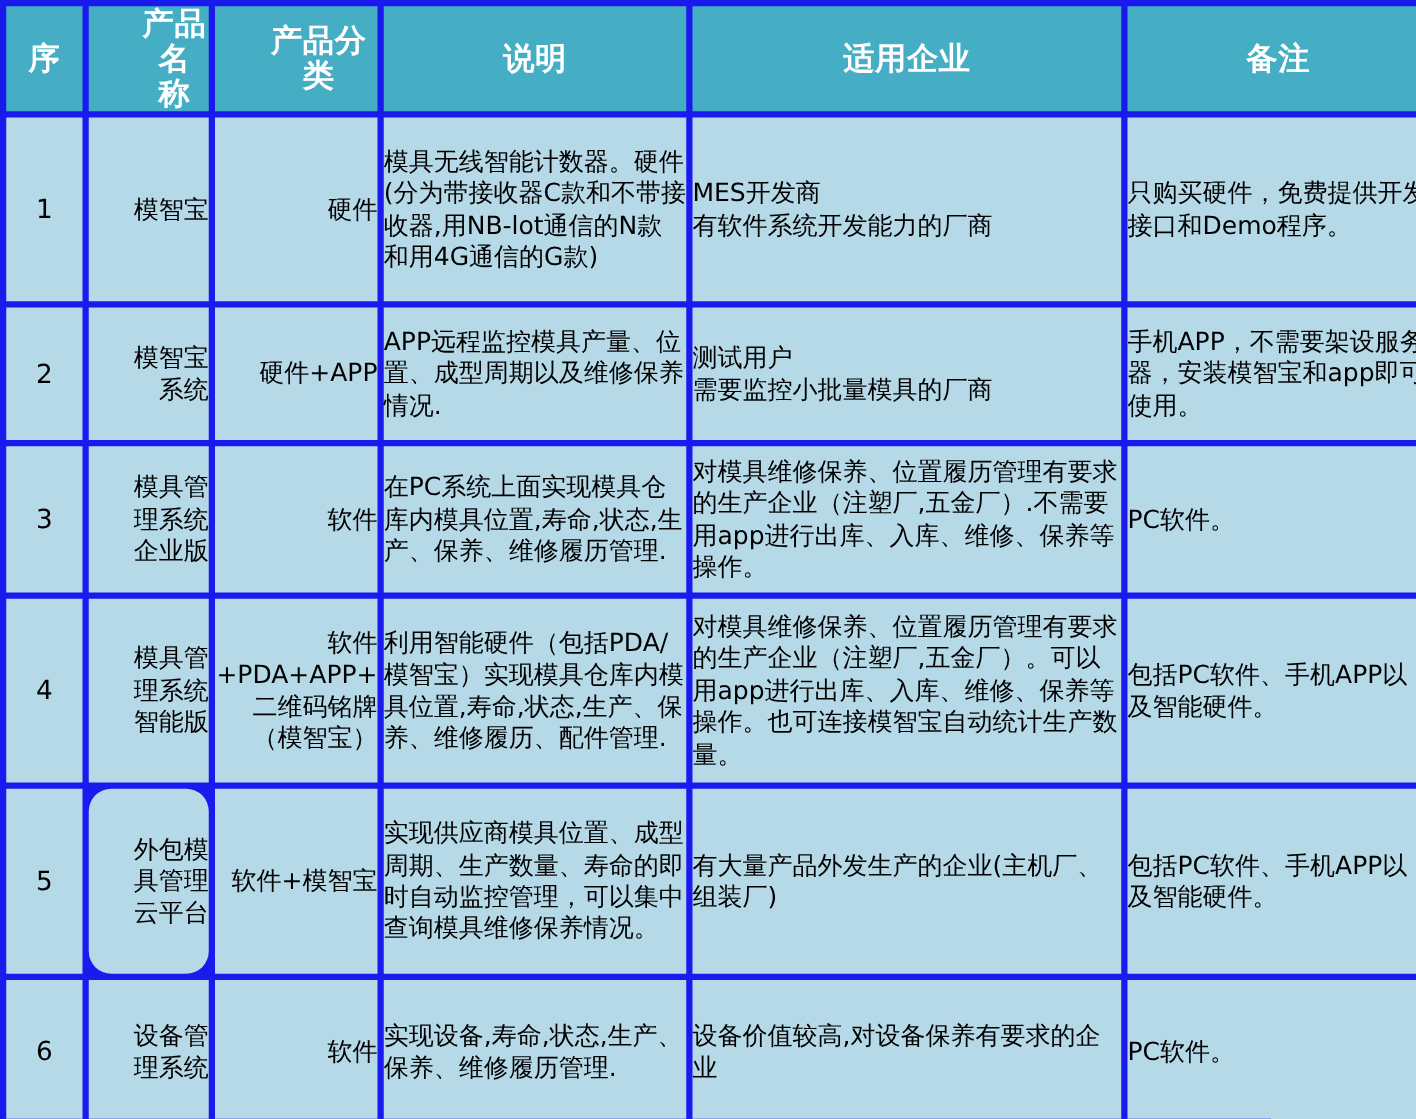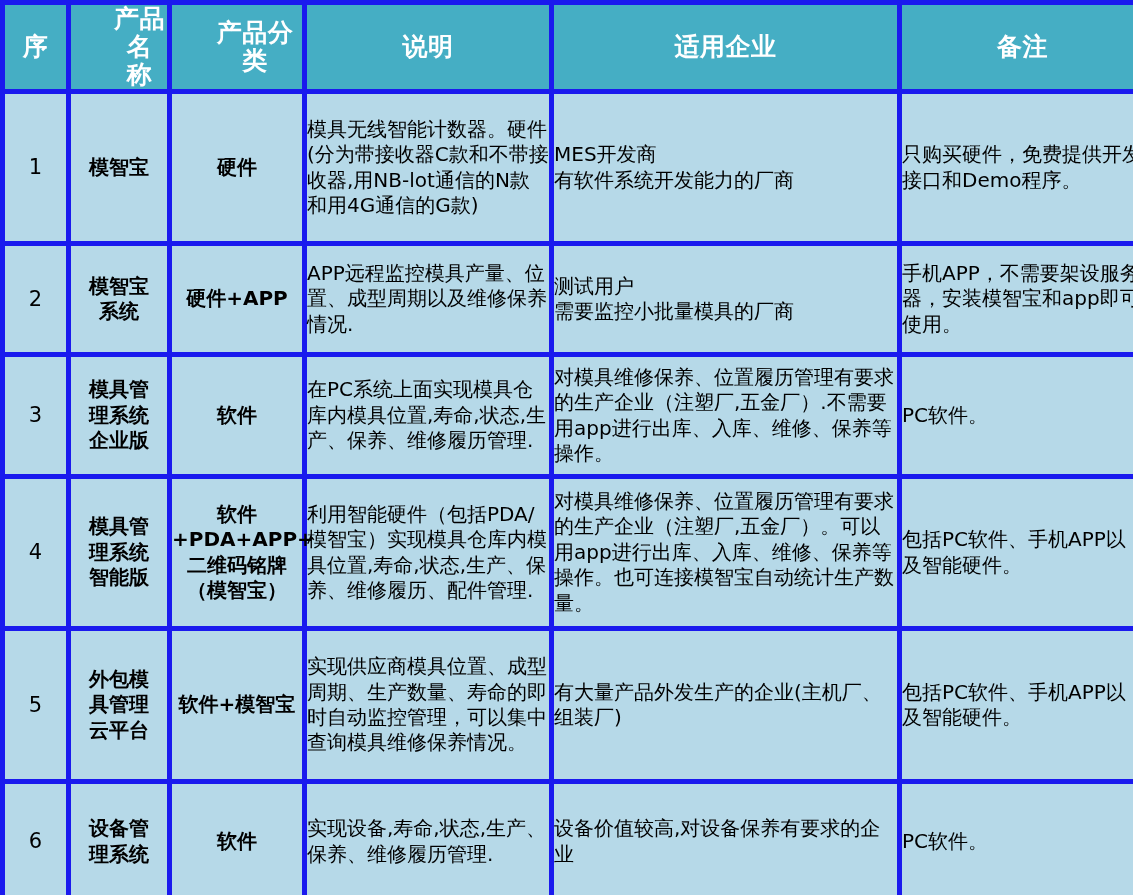--- a/index.html
+++ b/index.html
@@ -50,23 +50,22 @@
     color: #000000;
     font-size: 20px;
     line-height: 1.27;
   }
   td.col-seq {
     text-align: center;
     font-size: 21px;
   }
   td.col-name,
   td.col-type {
-    text-align: center;
+    text-align: right;
     padding: 0 4px;
-    font-weight: bold;
   }
   td.col-desc,
   td.col-target,
   td.col-remark {
     text-align: left;
     padding: 0 3px;
     white-space: pre-wrap;
     word-break: break-all;
   }
   
@@ -146,21 +145,21 @@
         <td class="col-type" style="white-space: pre-line;">软件
 +PDA+APP+
 二维码铭牌
 （模智宝）</td>
         <td class="col-desc">利用智能硬件（包括PDA/模智宝）实现模具仓库内模具位置,寿命,状态,生产、保养、维修履历、配件管理.</td>
         <td class="col-target">对模具维修保养、位置履历管理有要求的生产企业（注塑厂,五金厂）。可以用app进行出库、入库、维修、保养等操作。也可连接模智宝自动统计生产数量。</td>
         <td class="col-remark">包括PC软件、手机APP以及智能硬件。</td>
       </tr>
       <tr class="r5">
         <td class="col-seq">5</td>
-        <td class="col-name" style="white-space: pre-line;">外包模
+        <td class="col-name" style="white-space: pre-line; border-radius: 18px;">外包模
 具管理
 云平台</td>
         <td class="col-type" style="white-space: pre-line;">软件+模智宝</td>
         <td class="col-desc">实现供应商模具位置、成型周期、生产数量、寿命的即时自动监控管理，可以集中查询模具维修保养情况。</td>
         <td class="col-target">有大量产品外发生产的企业(主机厂、组装厂)</td>
         <td class="col-remark">包括PC软件、手机APP以及智能硬件。</td>
       </tr>
       <tr class="r6">
         <td class="col-seq">6</td>
         <td class="col-name" style="white-space: pre-line;">设备管

